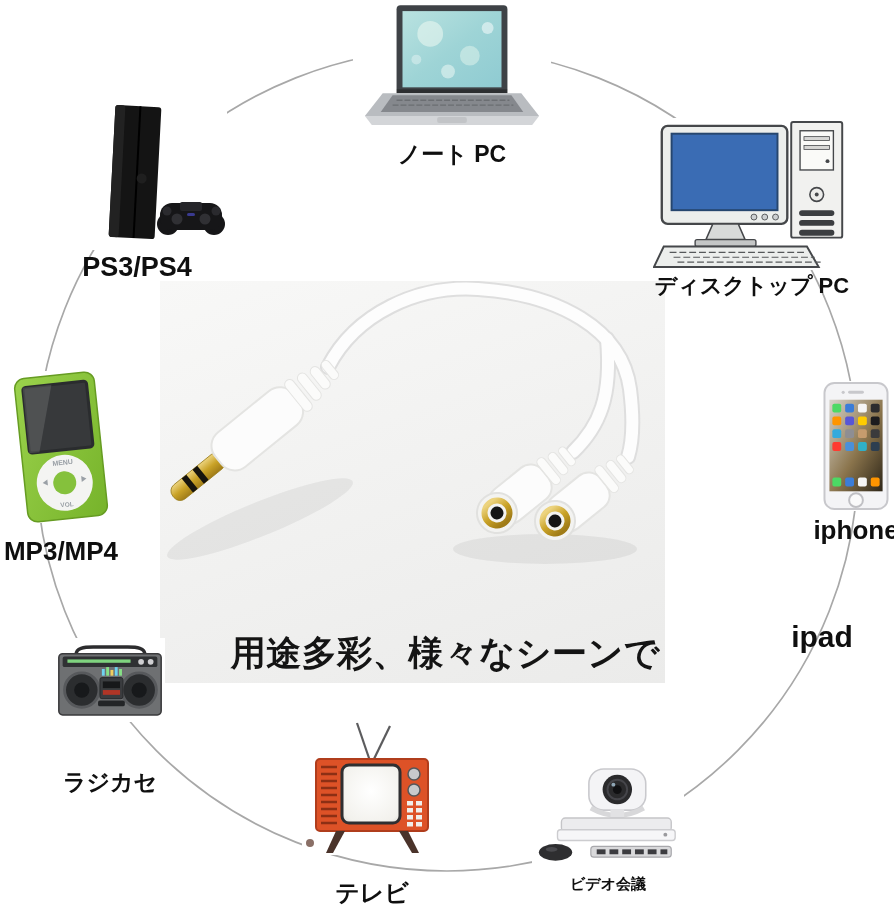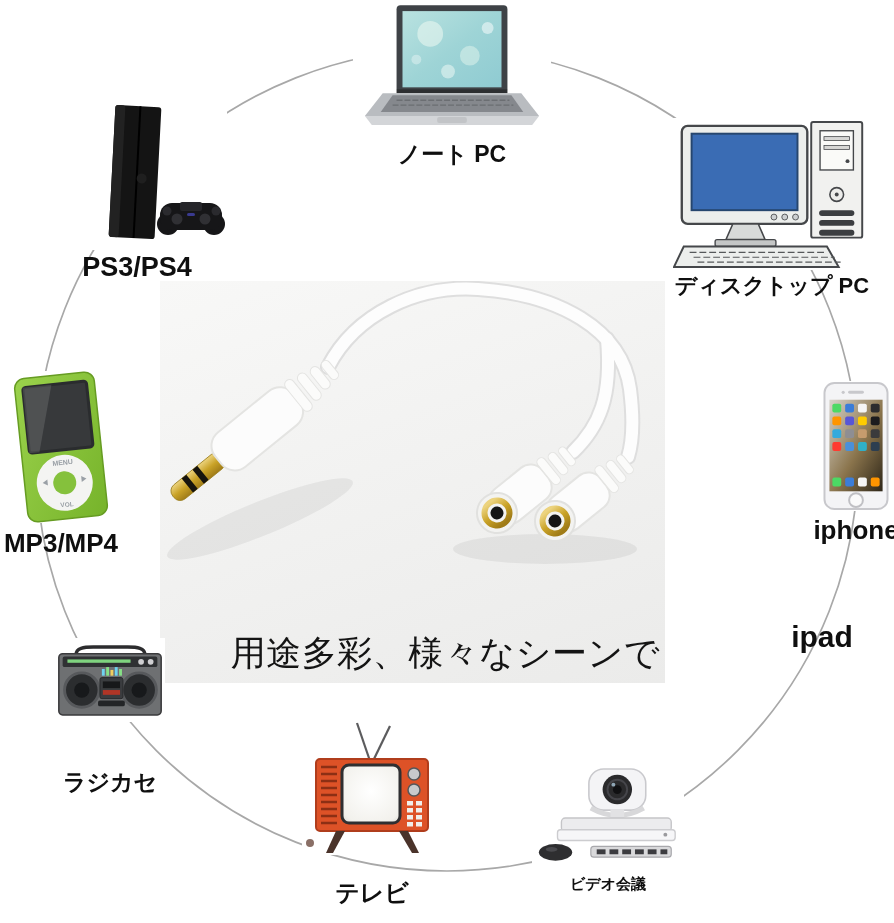--- a/index.html
+++ b/index.html
@@ -13,21 +13,21 @@
   #circle-svg{z-index:0;}
   
   .photo{
     position:absolute;left:160px;top:281px;width:505px;height:402px;z-index:1;
     background:linear-gradient(160deg,#f8f8f7 0%,#f2f2f1 45%,#ebebea 100%);
   }
   .photo svg{position:absolute;left:0;top:0;}
   .caption{
     position:absolute;left:0;right:0;bottom:6px;text-align:center;
     transform:translateX(33px);
-    font-size:35px;font-weight:400;color:#141414;letter-spacing:0.5px;
+    font-size:35px;font-weight:700;color:#141414;letter-spacing:0.5px;
     white-space:nowrap;
   }
   
   .device{position:absolute;z-index:2;display:flex;flex-direction:column;align-items:center;}
   .imgbox{background:#ffffff;line-height:0;}
   .dlabel{
     font-weight:700;color:#0f0f0f;white-space:nowrap;line-height:1.15;text-align:center;
   }
   .c-out{stroke:#dedede;stroke-width:16;}
   .c-in{stroke:#fdfdfd;stroke-width:12;}
@@ -114,21 +114,21 @@
       <polygon points="30,90 170,90 188,113 12,113" fill="#b9bcc0"></polygon>
       <polygon points="40,92 160,92 172,109 28,109" fill="#85888d"></polygon>
       <path d="M44,97 h114 M40,102 h122" stroke="#6b6e72" stroke-width="1.4" stroke-dasharray="6 2" fill="none"></path>
       <polygon points="12,113 188,113 181,122 19,122" fill="#d3d5d8"></polygon>
       <rect x="85" y="114" width="30" height="6" rx="2" fill="#c2c4c7"></rect>
     </svg>
   </div>
   <div class="dlabel" style="font-size:23px;margin-top:3px;">ノート PC</div>
 </div>
 
-<div class="device" style="left:672px;top:118px;width:200px;">
+<div class="device" style="left:652px;top:118px;width:200px;">
   <div class="imgbox">
     <svg width="198" height="152" viewBox="0 0 200 155">
       <rect x="140" y="4" width="52" height="118" rx="2" fill="#f1f1ef" stroke="#45474a" stroke-width="2"></rect>
       <rect x="149" y="13" width="34" height="40" fill="#fafaf8" stroke="#45474a" stroke-width="1.4"></rect>
       <rect x="153" y="19" width="26" height="4" fill="#d7d7d5" stroke="#45474a" stroke-width="0.8"></rect>
       <rect x="153" y="28" width="26" height="4" fill="#d7d7d5" stroke="#45474a" stroke-width="0.8"></rect>
       <circle cx="177" cy="44" r="2" fill="#45474a"></circle>
       <circle cx="166" cy="78" r="7" fill="#ececea" stroke="#45474a" stroke-width="1.6"></circle>
       <circle cx="166" cy="78" r="2" fill="#45474a"></circle>
       <rect x="148" y="94" width="36" height="6" rx="3" fill="#3c3e41"></rect>
@@ -188,21 +188,21 @@
         <polygon points="23,13 52,13 33,79 23,79" fill="#ffffff" opacity="0.12"></polygon>
         <circle cx="55" cy="112" r="28" fill="#f4f4f2"></circle>
         <circle cx="55" cy="112" r="11.5" fill="#85c13c"></circle>
         <text x="55" y="94" text-anchor="middle" font-size="7" font-weight="700" fill="#9aa0a6">MENU</text>
         <text x="55" y="136" text-anchor="middle" font-size="6.5" font-weight="700" fill="#9aa0a6">VOL</text>
         <polygon points="33,110 38,107 38,113" fill="#9aa0a6"></polygon>
         <polygon points="77,110 72,107 72,113" fill="#9aa0a6"></polygon>
       </g>
     </svg>
   </div>
-  <div class="dlabel" style="font-size:26px;margin-top:6px;">MP3/MP4</div>
+  <div class="dlabel" style="font-size:26px;margin-top:14px;">MP3/MP4</div>
 </div>
 
 <div class="device" style="left:55px;top:638px;width:110px;gap:44px;">
   <div class="imgbox">
     <svg width="110" height="84" viewBox="0 0 115 85">
       <path d="M22,16 C22,9 30,8 40,8 H76 C86,8 94,9 94,16" fill="none" stroke="#2c2c2e" stroke-width="3.5"></path>
       <rect x="4" y="15" width="107" height="64" rx="4" fill="#6e7072" stroke="#3a3a3c" stroke-width="1.6"></rect>
       <rect x="8" y="18" width="99" height="11" rx="2" fill="#2f3133"></rect>
       <rect x="13" y="21" width="66" height="3.5" fill="#7fd37f"></rect>
       <circle cx="90" cy="23.5" r="3" fill="#cfcfd1"></circle>

